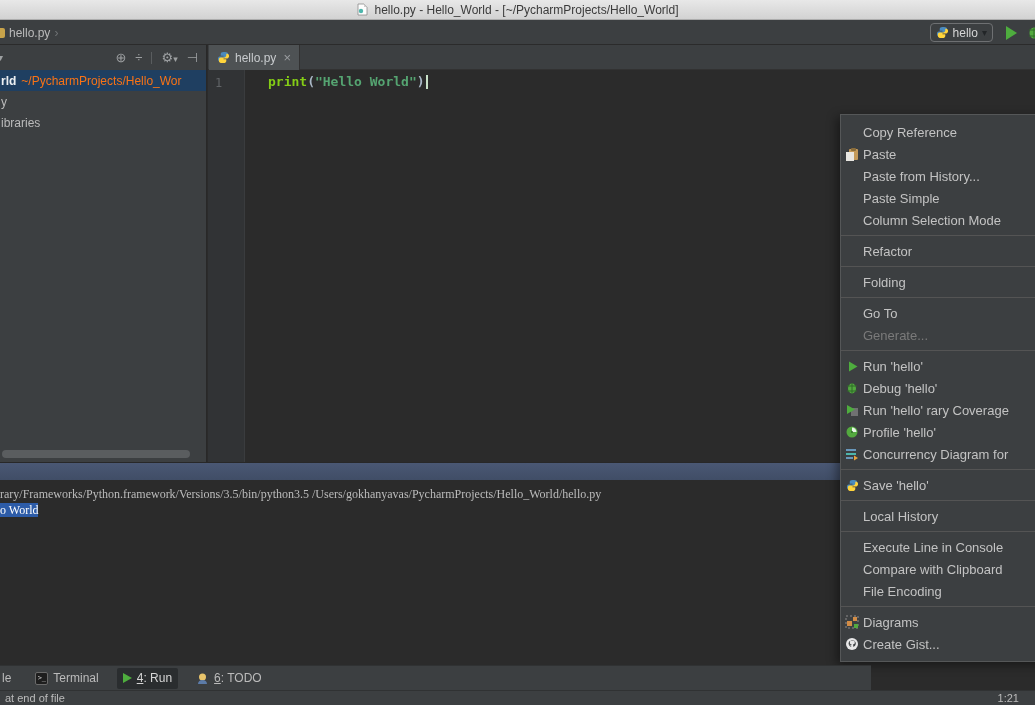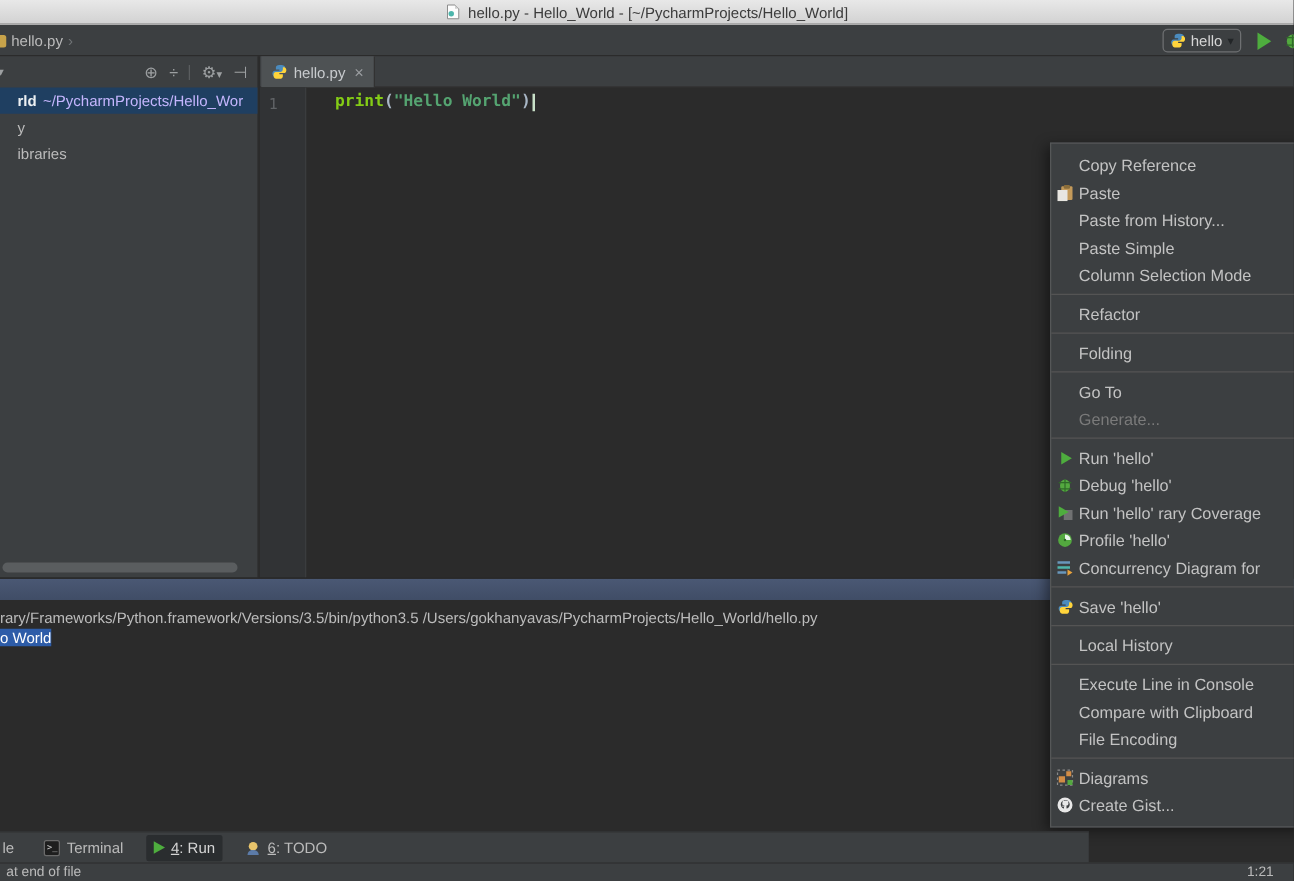--- a/index.html
+++ b/index.html
@@ -29,24 +29,24 @@
   .bug-partial { position:absolute; right:-7px; top:5px; }
 
   
   .project-panel { position:absolute; left:0; top:45px; width:207px; height:417px;
     background:#3C3F41; border-right:1px solid #282828; }
   .pp-header { height:25px; display:flex; align-items:center; justify-content:flex-end;
     gap:9px; padding-right:8px; color:#9DA0A2; font-size:13px; }
   .pp-header .sep { width:1px; height:12px; background:#5A5D5F; }
   .pp-collapsed-arrow { position:absolute; left:-2px; top:7px; color:#9DA0A2; font-size:10px; }
   .tree-row { height:21px; display:flex; align-items:center; font-size:12px; color:#BBBBBB;
-    padding-left:14px; white-space:nowrap; overflow:hidden; }
+    padding-left:1px; white-space:nowrap; overflow:hidden; }
   .tree-row.selected { background:#1F3F61; }
   .tree-row.selected .tr-bold { color:#ECF0F3; font-weight:bold; }
-  .tree-row.selected .tr-path { color:#c4b5fd; margin-left:5px; }
+  .tree-row.selected .tr-path { color:#f97316; margin-left:5px; }
   .pp-hscroll { position:absolute; left:2px; bottom:4px; width:188px; height:8px;
     border-radius:4px; background:#5A5D5F; }
 
   
   .tabbar { position:absolute; left:208px; top:45px; width:827px; height:25px;
     background:#3C3F41; border-bottom:1px solid #323232; }
   .tab { position:absolute; left:1px; top:0; height:25px; background:#4E5254;
     border-right:1px solid #323232; display:flex; align-items:center; gap:5px;
     padding:0 8px; font-size:12px; color:#C8CBCE; }
   .tab-close { color:#9A9DA0; font-size:13px; margin-left:2px; }
@@ -62,21 +62,21 @@
   .tok-kw { color:#84cc16; }
   .tok-p  { color:#A9B7C6; }
   .tok-str{ color:#55A471; }
   .caret { display:inline-block; width:2px; height:14px; background:#C8E0C8;
     vertical-align:text-bottom; margin-left:1px; }
 
   
   .run-header { position:absolute; left:0; top:462px; width:1035px; height:18px;
     background:linear-gradient(#4A5874,#404D66); border-top:1px solid #282828; }
   .console { position:absolute; left:0; top:480px; width:1035px; height:185px;
-    background:#2B2B2B; font-family:Liberation Sans, sans-serif; font-size:12px;
+    background:#2B2B2B; font-family:Liberation Serif, serif; font-size:12px;
     line-height:16px; color:#BCBCBC; padding:6px 16px 0 0; white-space:pre; }
   .sel-out { background:#2D5CA8; color:#FFFFFF; }
 
   
   .ctx-menu { position:absolute; left:840px; top:114px; width:240px;
     background:#3C3F41; border:1px solid #555758; padding:6px 0;
     box-shadow:-3px 3px 10px rgba(0,0,0,.45); }
   .mi { height:22px; display:flex; align-items:center; font-size:13px; color:#C3C3C3; }
   .mi.disabled { color:#7A7A7A; }
   .mic { width:22px; display:flex; align-items:center; justify-content:center; flex:none; }

